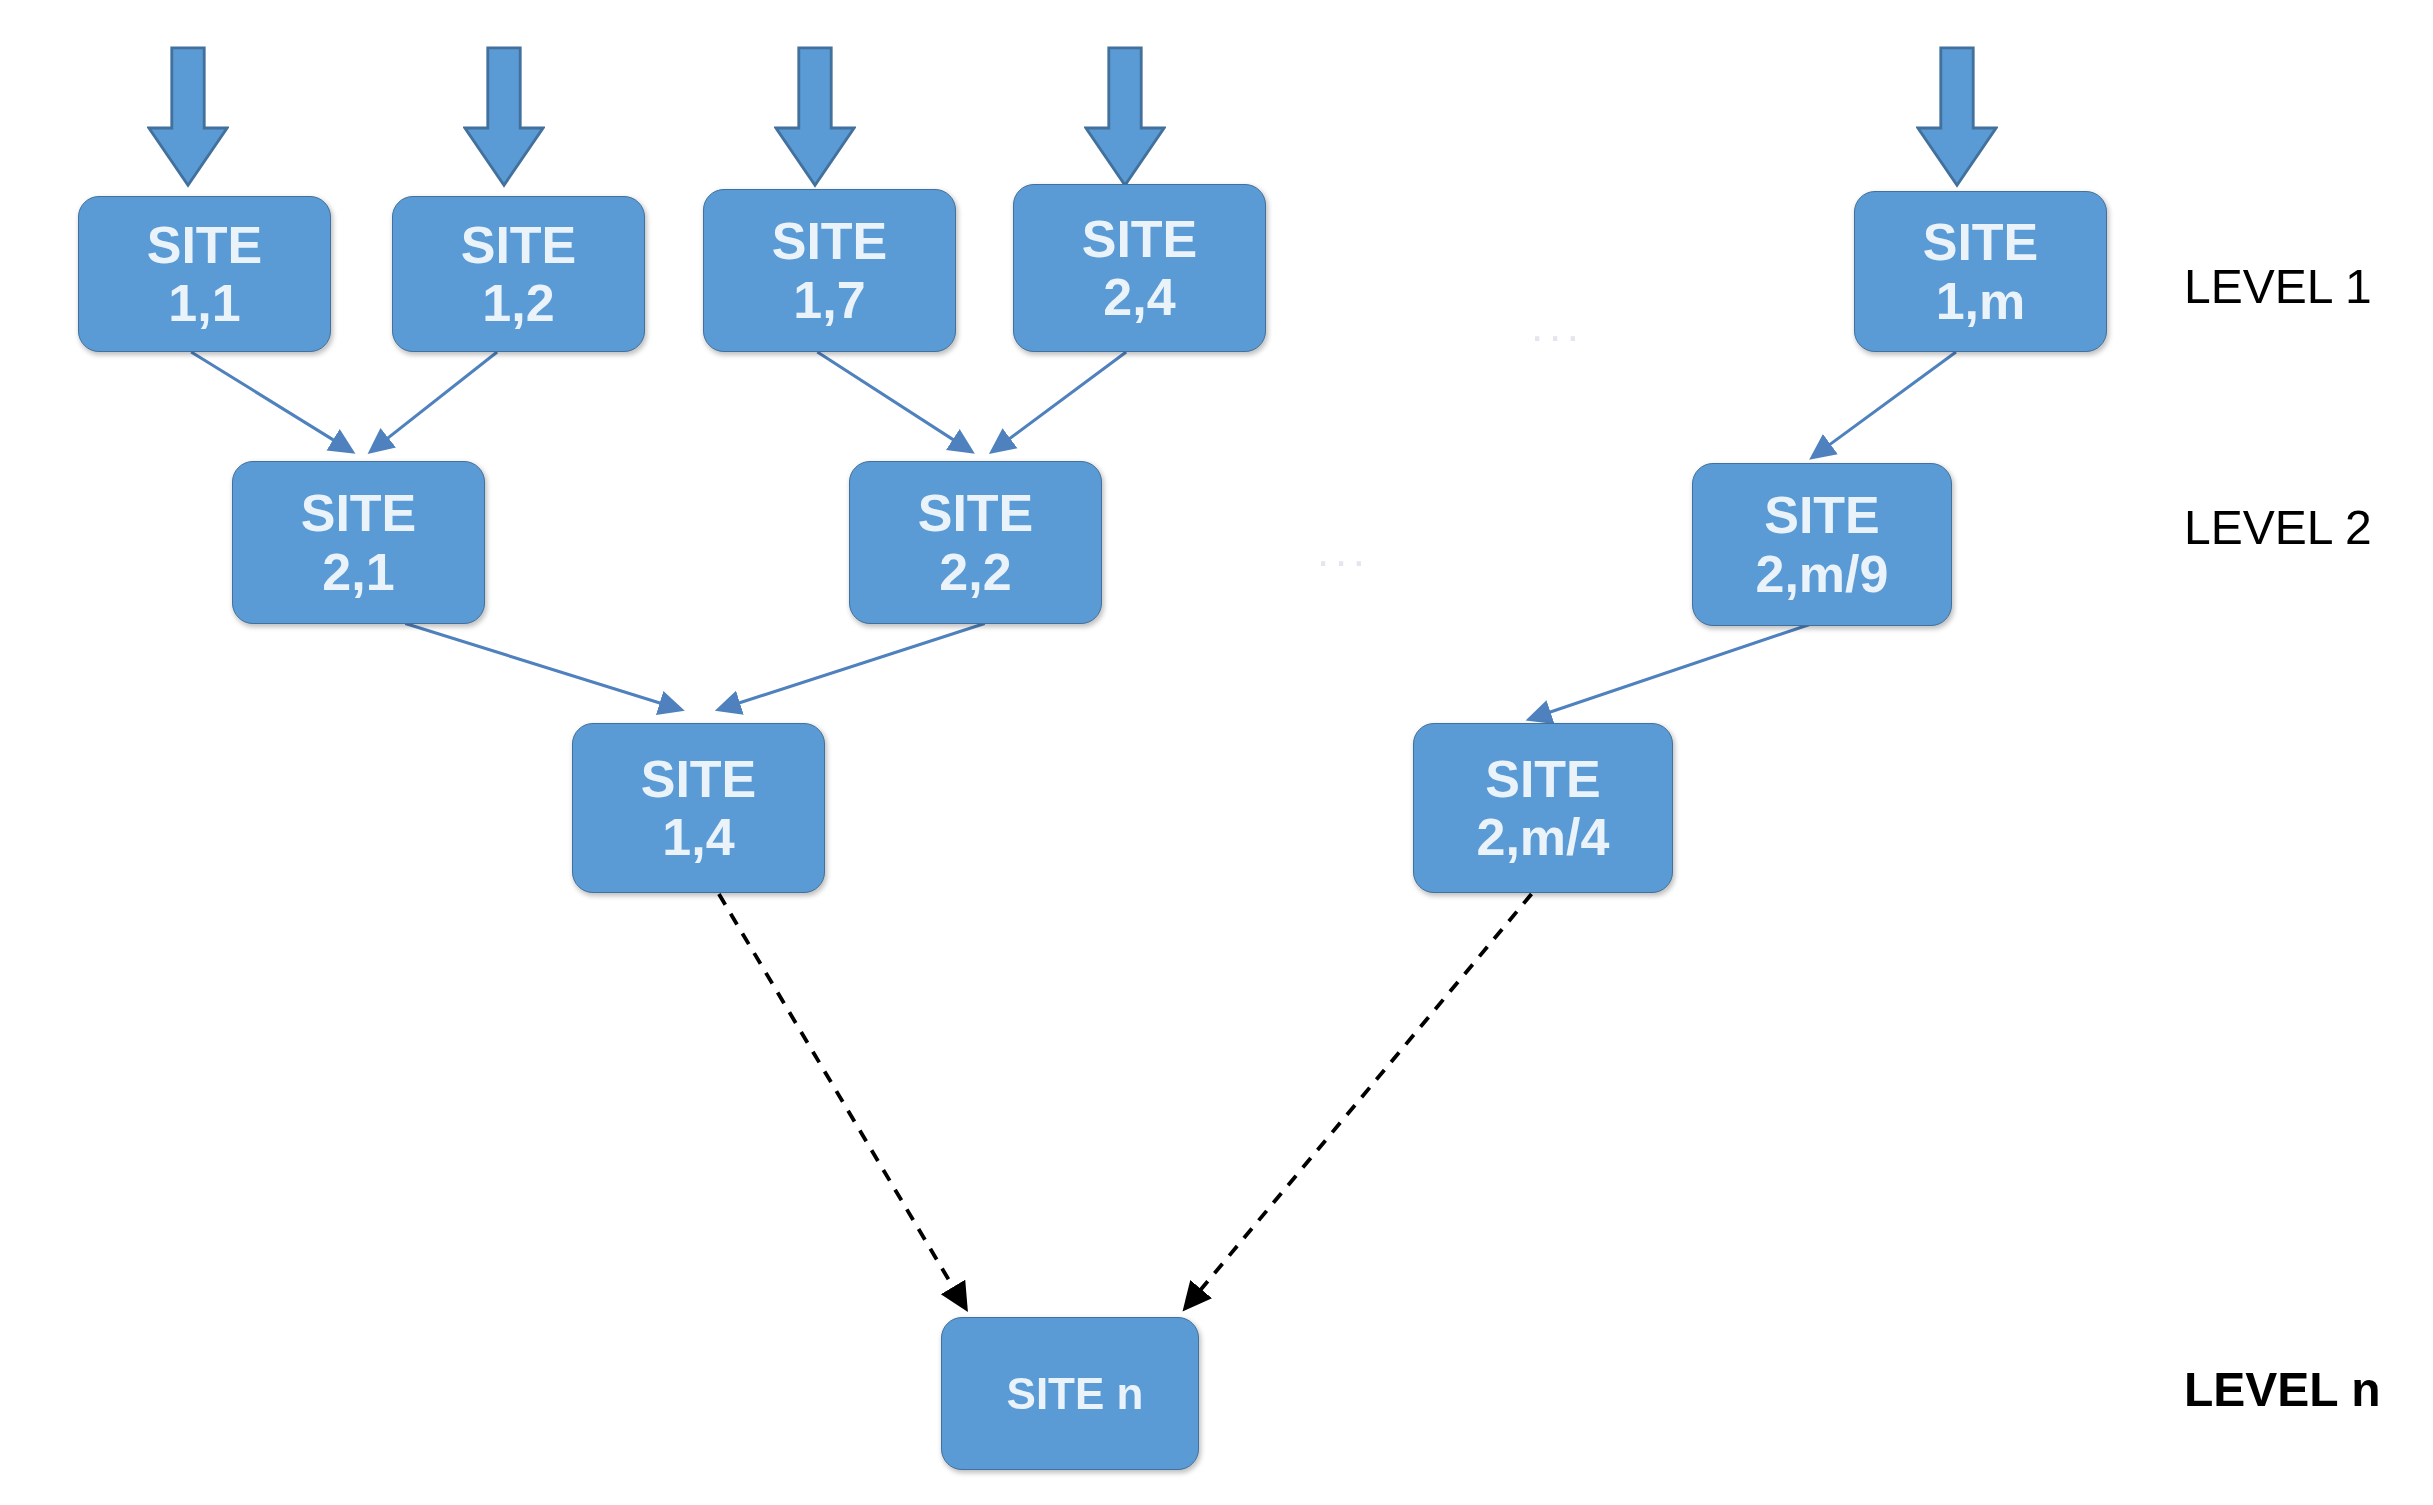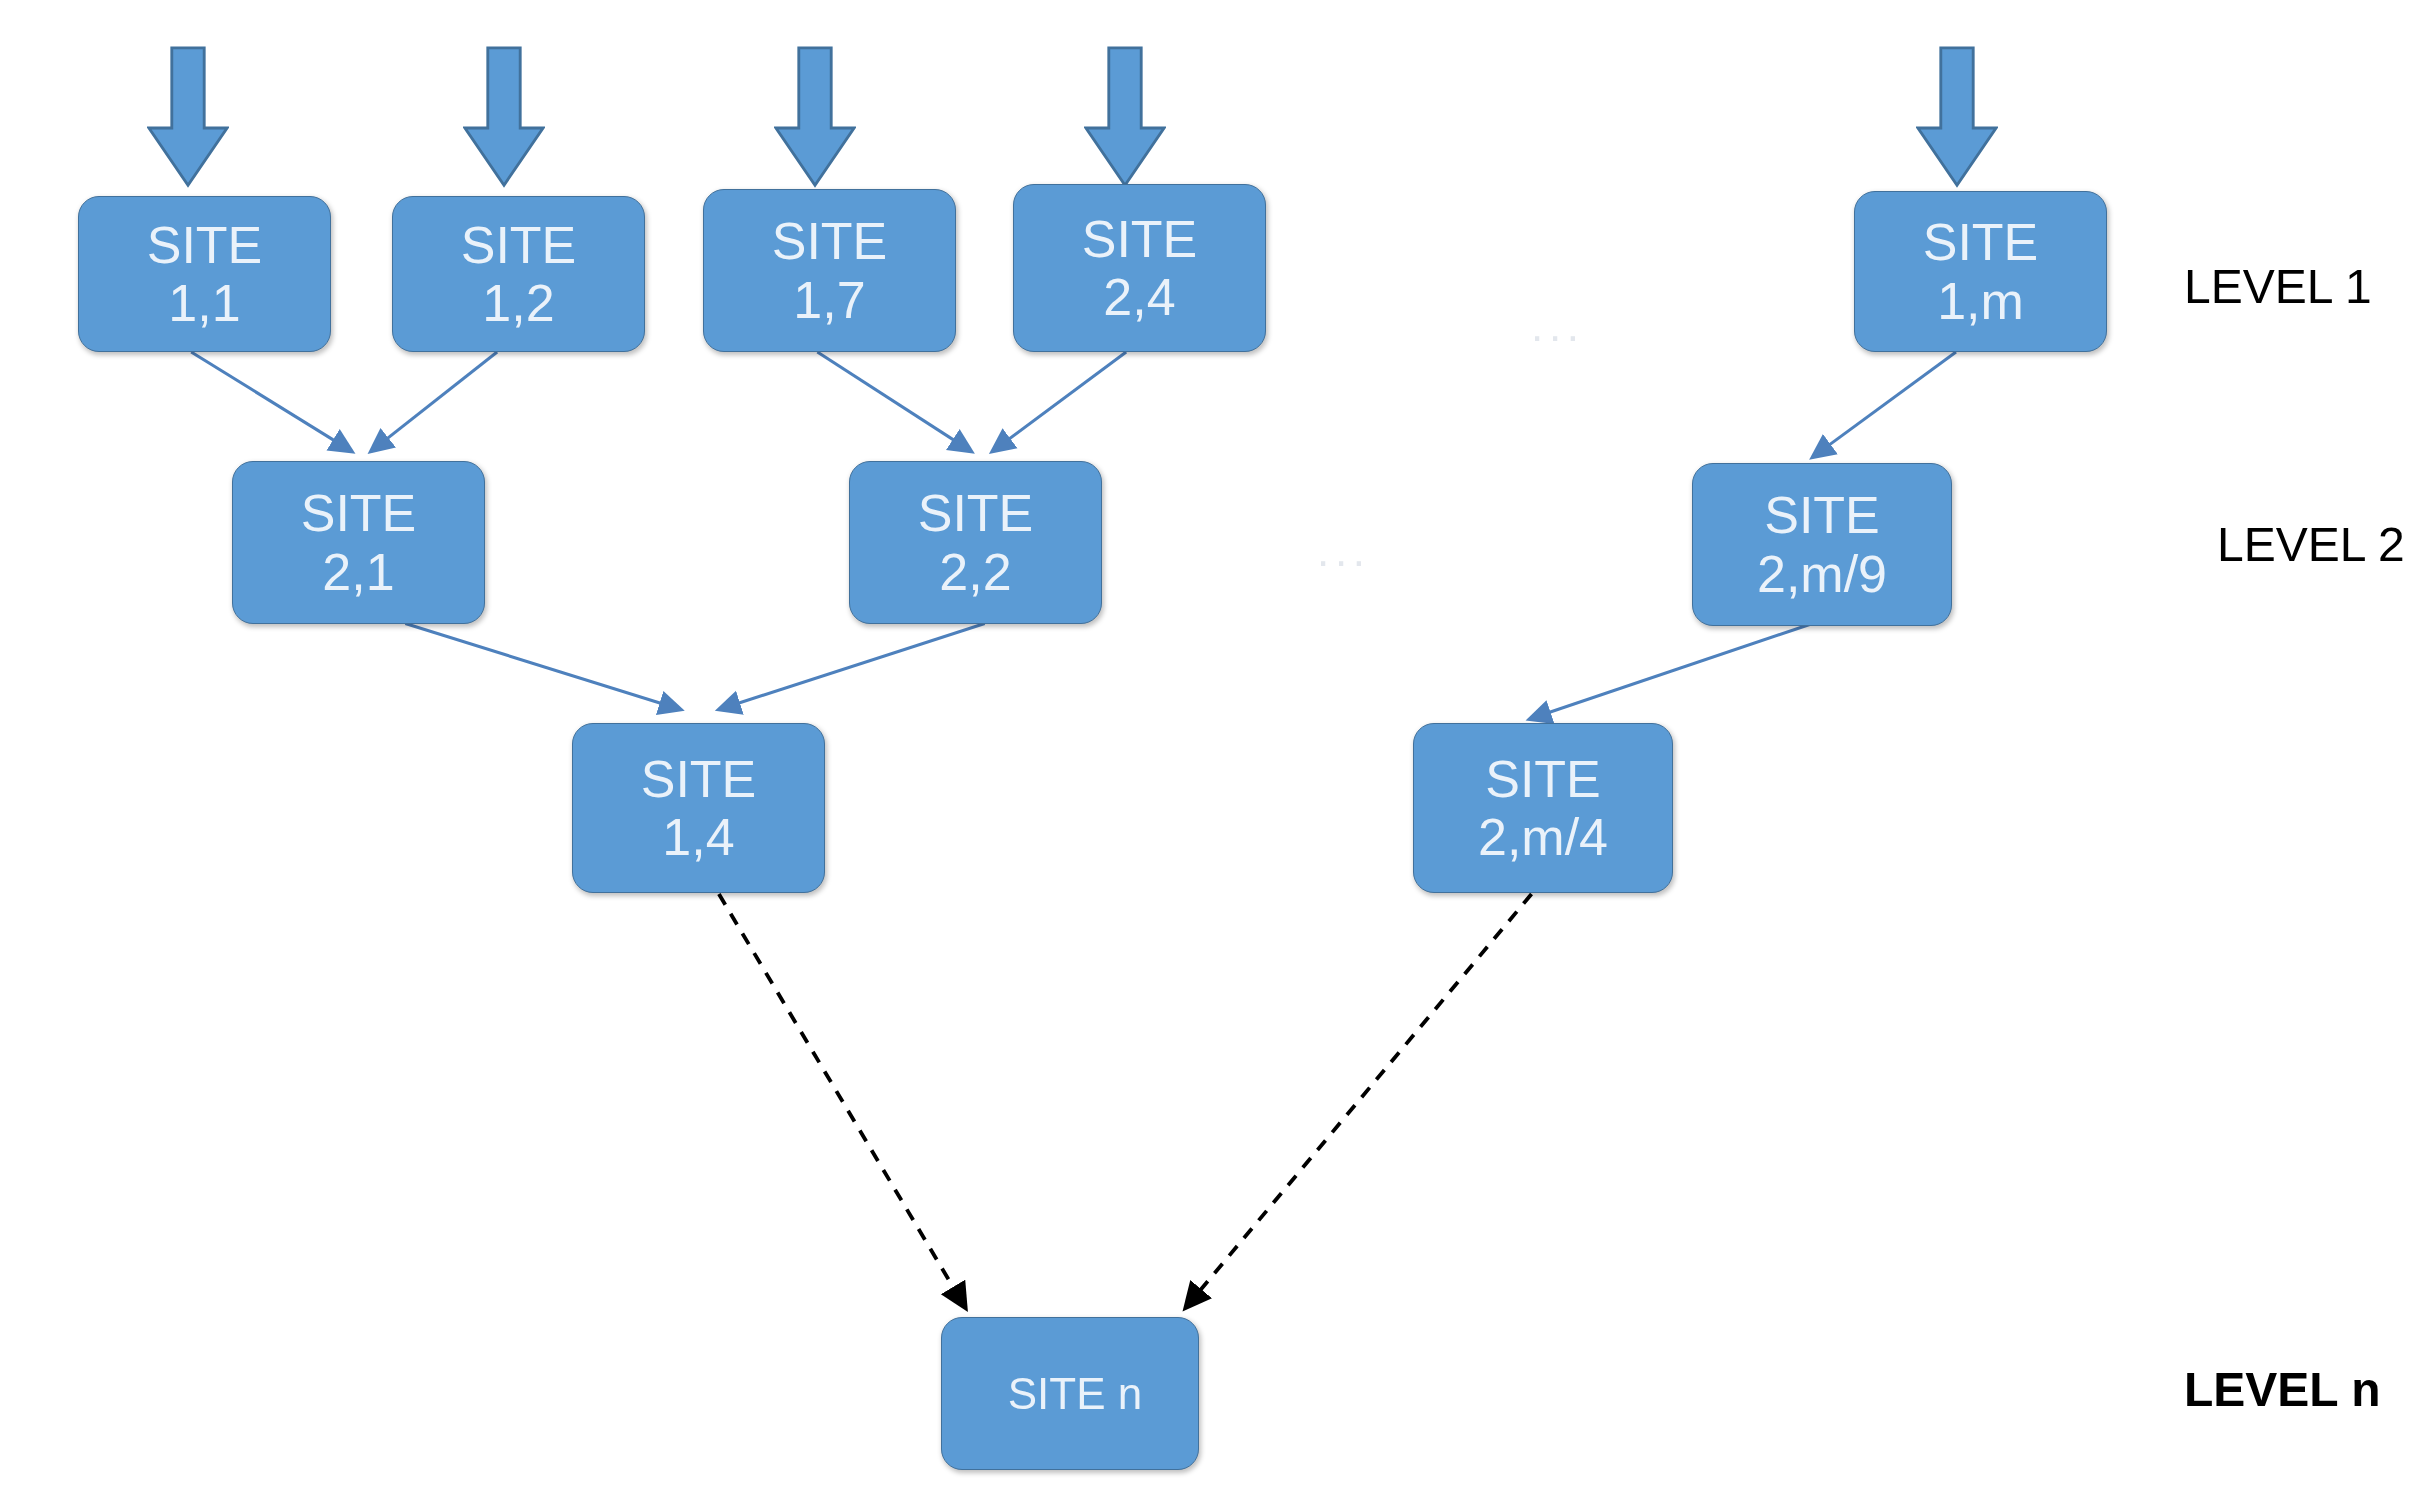--- a/index.html
+++ b/index.html
@@ -33,21 +33,21 @@
     border: 1.9px solid #41719C;
     border-radius: 21px;
     color: #EAF2FA;
     display: flex;
     flex-direction: column;
     align-items: center;
     justify-content: center;
     line-height: 1.12;
     font-family: "Liberation Sans", sans-serif;
     font-size: 52px;
-    font-weight: 400;
+    font-weight: 700;
     text-align: center;
     box-shadow: 1.9px 2.9px 4.8px rgba(0,0,0,0.25);
     white-space: nowrap;
   }
   .node .ln1, .node .ln2 {
     display: block;
   }
   .node.single {
     font-size: 44px;
   }
@@ -192,17 +192,17 @@
   </div>
 
   <div class="node single" style="left:941px; top:1317px; width:258px; height:153px;padding-left:10px;">
     <span class="ln1">SITE n</span>
   </div>
 
   <div class="ellipsis" style="left:1531px; top:301px;">...</div>
   <div class="ellipsis" style="left:1317px; top:526px;">...</div>
 
   <div class="level-label" style="left:2184px; top:259px;text-align:center;">LEVEL 1</div>
-  <div class="level-label" style="left:2184px; top:517px;margin-left:33px;">LEVEL 2</div>
+  <div class="level-label" style="left:2184px; top:500px;">LEVEL 2</div>
   <div class="level-label" style="left:2184px; top:1362px;font-weight:bold;">LEVEL n</div>
 
 </div>
 
 
 </body></html>

